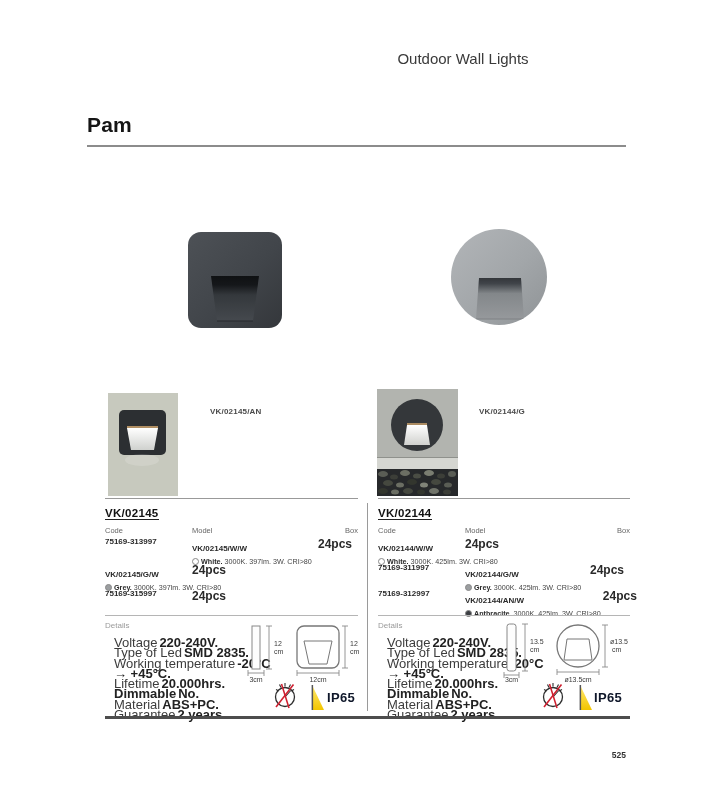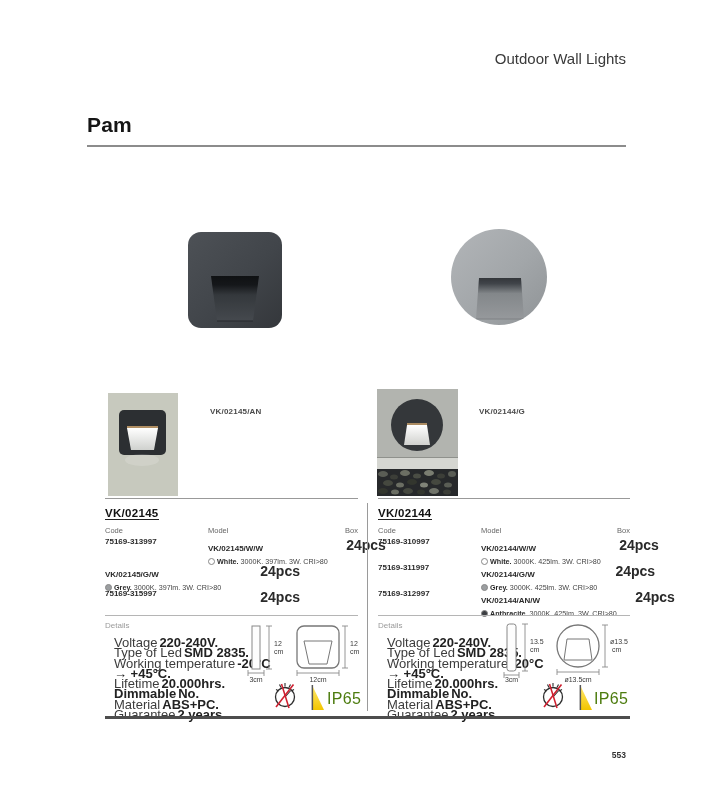--- a/index.html
+++ b/index.html
@@ -1,44 +1,44 @@
 <!DOCTYPE html>
 <html><head>
 <meta charset="utf-8">
 <style>
   html,body{margin:0;padding:0;background:#e9e9e9;}
   .page{position:relative;width:728px;height:800px;background:#ffffff;
         font-family:"Liberation Sans", sans-serif;color:#222;overflow:hidden;margin:0 auto;}
   .abs{position:absolute;}
-  .cat-header{top:50px;left:300px;width:326px;text-align:right;font-size:15px;color:#3a3a3a;}
+  .cat-header{top:50px;left:300px;width:326px;text-align:center;font-size:15px;color:#3a3a3a;}
   .title{top:113px;left:87px;font-size:21px;font-weight:bold;color:#151515;letter-spacing:.2px;}
   .title-rule{top:145px;left:87px;width:539px;height:2px;background:#8c8c8c;}
   .thumb-label{top:407px;font-size:8px;font-weight:bold;color:#4a4a4a;letter-spacing:.2px;}
   .col{top:498px;height:218px;border-top:1px solid #999;}
   .sec-title-wrap{top:4px;left:0;}
   .sec-title{display:inline-block;font-size:11.5px;font-weight:bold;color:#111;
              border-bottom:1.2px solid #222;padding-bottom:0;letter-spacing:.3px;}
-  .trow,.thead{position:absolute;left:0;right:0;display:grid;grid-template-columns:85px 1fr 40px;column-gap:18px;}
+  .trow,.thead{position:absolute;left:0;right:0;display:grid;grid-template-columns:85px 1fr 40px;column-gap:2px;}
   .thead{top:27px;font-size:7.5px;color:#666;}
   .thead .box{text-align:right;}
   .r1{top:38px}.r2{top:64px}.r3{top:90px}
   .code{font-size:8px;font-weight:bold;color:#2a2a2a;}
   .model{font-size:8px;font-weight:bold;color:#2a2a2a;}
   .specline{font-size:7.2px;color:#444;margin-top:2px;white-space:nowrap;}
   .specline b{color:#2a2a2a;}
-  .box-v{font-size:14px;font-weight:bold;text-align:right;color:#2a2a2a;}
+  .box-v{font-size:12px;font-weight:bold;text-align:left;color:#2a2a2a;}
   .swatch{display:inline-block;width:5px;height:5px;border-radius:50%;border:.8px solid #888;
           vertical-align:middle;margin-right:2px;margin-top:-1px;}
   .details-rule{position:absolute;top:116px;left:0;right:0;border-top:1px solid #b5b5b5;}
   .details-head{position:absolute;top:122px;left:0;font-size:8px;color:#9a9a9a;}
   .dlines{position:absolute;top:139px;left:9px;width:160px;font-size:13px;color:#3c3c3c;line-height:10.3px;}
   .dlines b{color:#222;}
   .dlines .lb{margin-right:2px;}
   .dim-label{font-size:7px;fill:#3a3a3a;font-family:"Liberation Sans",sans-serif;}
-  .ip{font-size:16px;font-weight:normal;color:#4d7c0f;letter-spacing:.3px;}
+  .ip{font-size:13px;font-weight:bold;color:#0f172a;letter-spacing:.3px;}
   .v-divider{top:503px;left:367px;width:1px;height:208px;background:#9a9a9a;}
   .bottom-rule{top:716px;left:105px;width:525px;height:2.5px;background:#4d4d4d;}
   .page-num{top:750px;left:560px;width:66px;text-align:right;font-size:8.5px;font-weight:bold;color:#333;}
 </style>
 </head>
 <body>
 
 <div class="page">
 
   <div class="abs cat-header">Outdoor Wall Lights</div>
@@ -183,21 +183,20 @@
   </div>
 
   <div class="abs col" style="left:378px;width:252px">
     <div class="abs sec-title-wrap"><span class="sec-title">VK/02144</span></div>
     <div class="thead">
       <span>Code</span>
       <span>Model</span>
       <span class="box">Box</span>
     </div>
     <div class="trow r1">
-      <span class="code">75169-310997</span>
       <span><span class="model">VK/02144/W/W</span>
         <div class="specline">
           <span class="swatch" style="background: rgb(255, 255, 255);"></span><b>White.</b> <span>3000K. 425lm. 3W. CRI&gt;80</span>
         </div></span>
       <span class="box-v">24pcs</span>
     </div>
     <div class="trow r2">
       <span class="code">75169-311997</span>
       <span><span class="model">VK/02144/G/W</span>
         <div class="specline">
@@ -336,15 +335,15 @@
       </g>
     </g>
     <g>
       <polygon points="41,7 52,30 41,30" fill="url(#beamR)"></polygon>
       <rect x="39.6" y="5" width="1.5" height="25" fill="#555"></rect>
     </g>
   </svg>
   <div class="abs ip" style="left:594px;top:690px">IP65</div>
 
   <div class="abs bottom-rule"></div>
-  <div class="abs page-num">553</div>
+  <div class="abs page-num">525</div>
 
 </div>
 
 </body></html>

